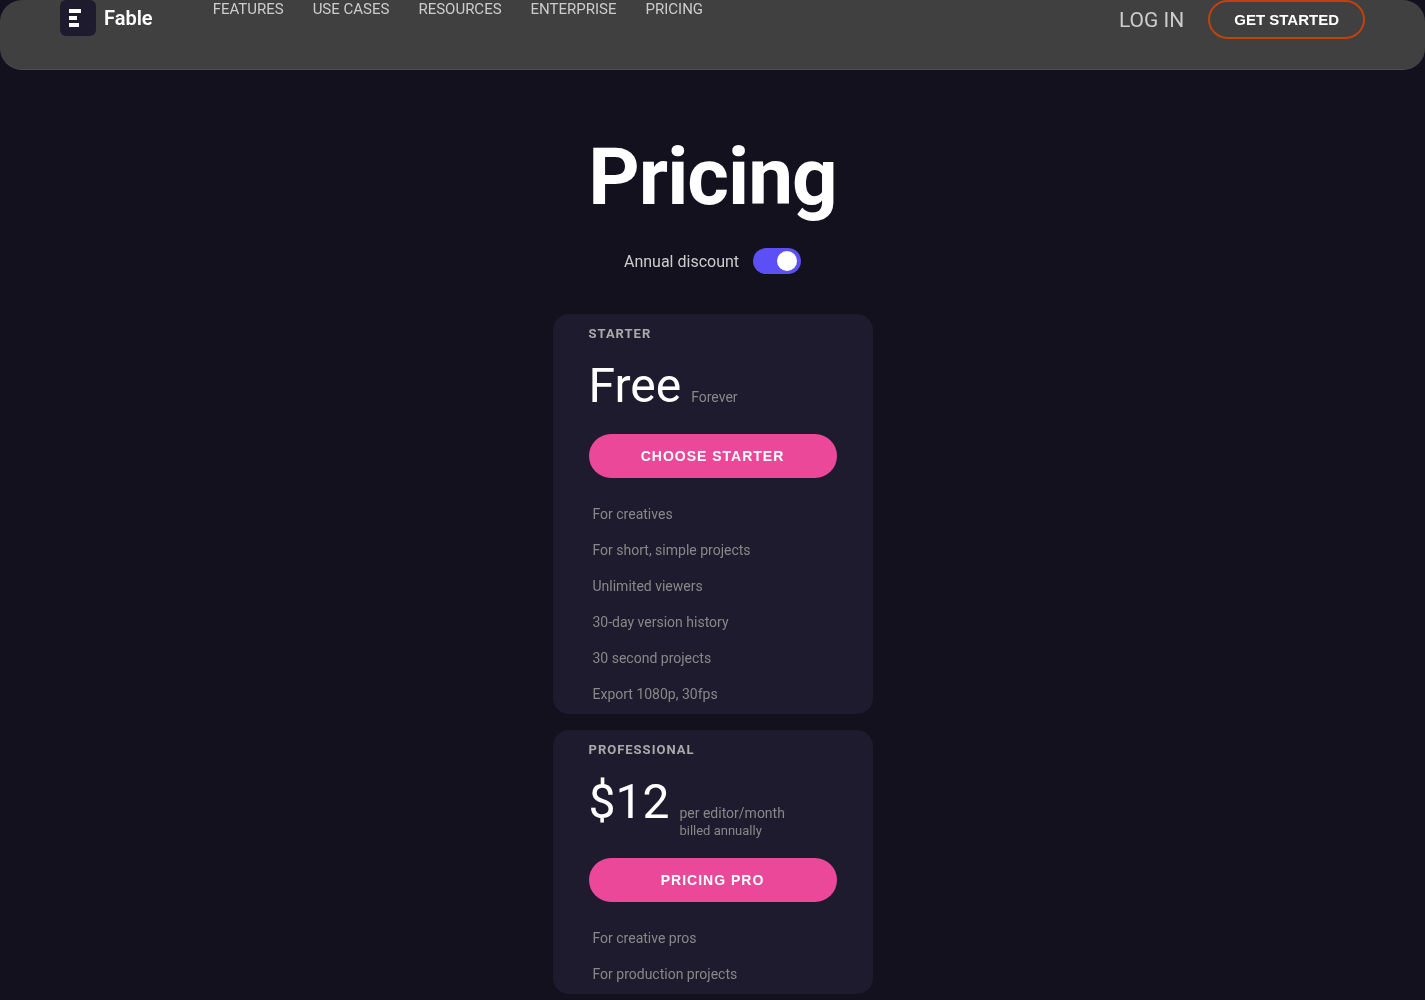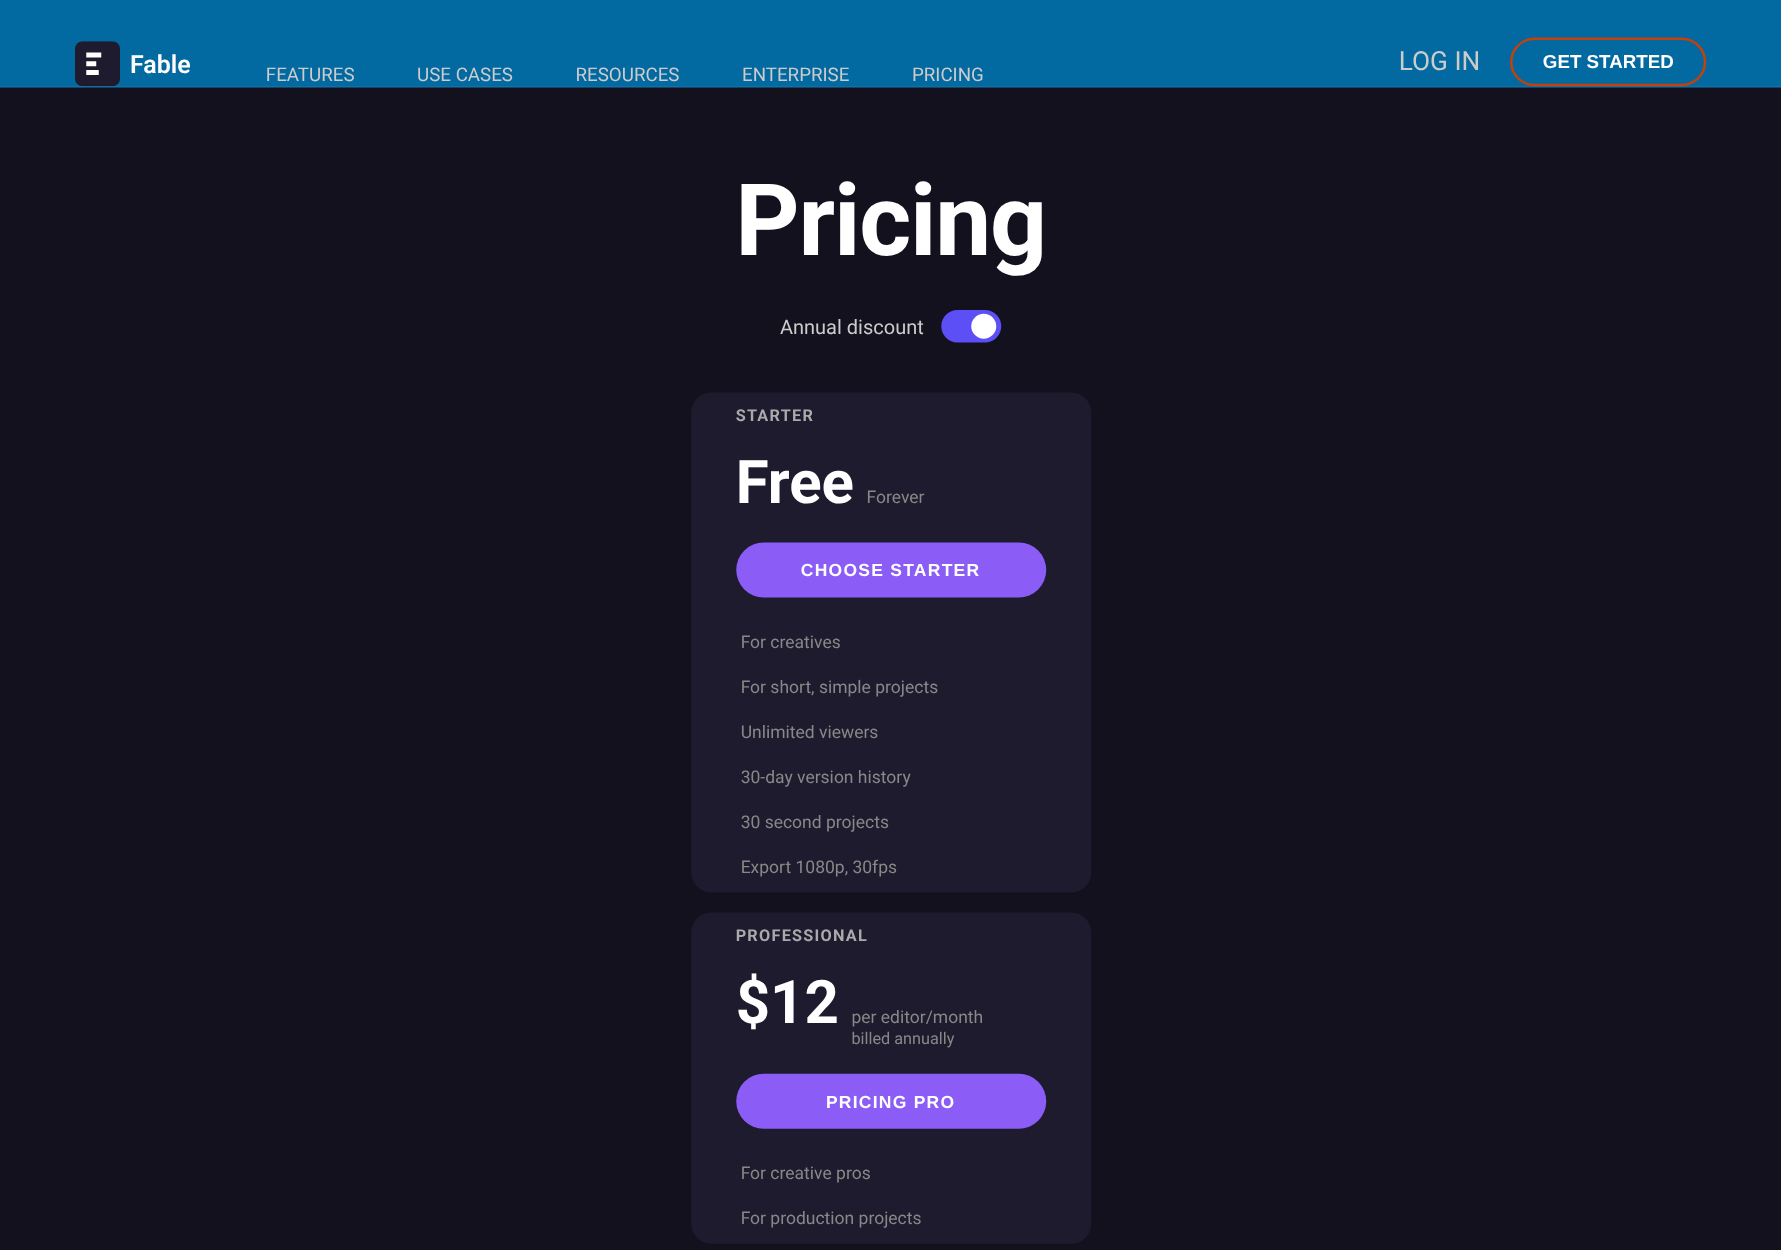--- a/index.html
+++ b/index.html
@@ -8,25 +8,26 @@
       background-color: #13111e;
       color: #ffffff;
       font-family: -apple-system, BlinkMacSystemFont, 'Segoe UI', Roboto, sans-serif;
       min-height: 1000px;
       width: 1425px;
     }
 
     
     nav {
       display: flex;
-      align-items: flex-end;
+      align-items: flex-start;
       padding: 0 60px;
       height: 70px;
       border-bottom: 1px solid rgba(255,255,255,0.08);
-      background-color: #0369a1;
+      background-color: #404040;
+      border-radius: 22px;
     }
 
     .nav-logo {
       display: flex;
       align-items: center;
       gap: 8px;
       margin-right: 60px;
       text-decoration: none;
       color: #fff;
     }
@@ -38,21 +39,21 @@
 
     .nav-logo-text {
       font-size: 20px;
       font-weight: 600;
       color: #fff;
     }
 
     .nav-links {
       display: flex;
       align-items: center;
-      gap: 50px;
+      gap: 29px;
       flex: 1;
     }
 
     .nav-link {
       font-size: 15px;
       color: #ccc;
       text-decoration: none;
       cursor: pointer;
     }
 
@@ -160,21 +161,21 @@
 
     .plan-price-row {
       display: flex;
       align-items: baseline;
       gap: 10px;
       margin-bottom: 20px;
     }
 
     .plan-price {
       font-size: 48px;
-      font-weight: 700;
+      font-weight: 400;
       color: #fff;
     }
 
     .plan-price-suffix {
       font-size: 14px;
       color: #888;
     }
 
     .plan-price-sub {
       font-size: 13px;
@@ -185,21 +186,21 @@
     .plan-price-details {
       display: flex;
       flex-direction: column;
       margin-top: 16px;
     }
 
     .choose-btn {
       width: 100%;
       padding: 14px;
       border-radius: 28px;
-      background: #8b5cf6;
+      background: #ec4899;
       color: #fff;
       font-size: 14px;
       font-weight: 700;
       letter-spacing: 1px;
       border: none;
       cursor: pointer;
       margin-bottom: 28px;
     }
 
     .plan-features {

